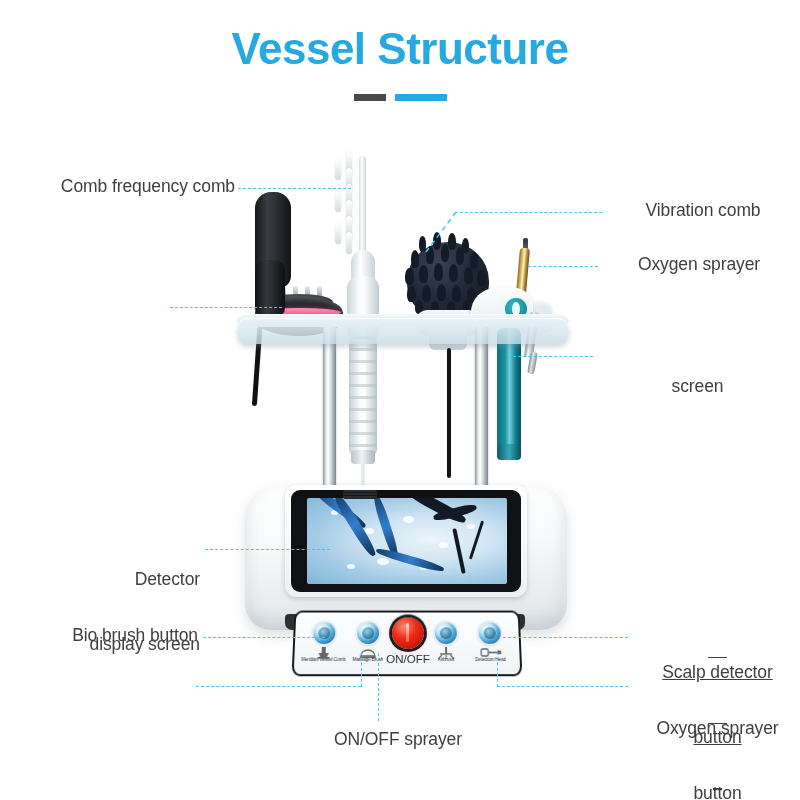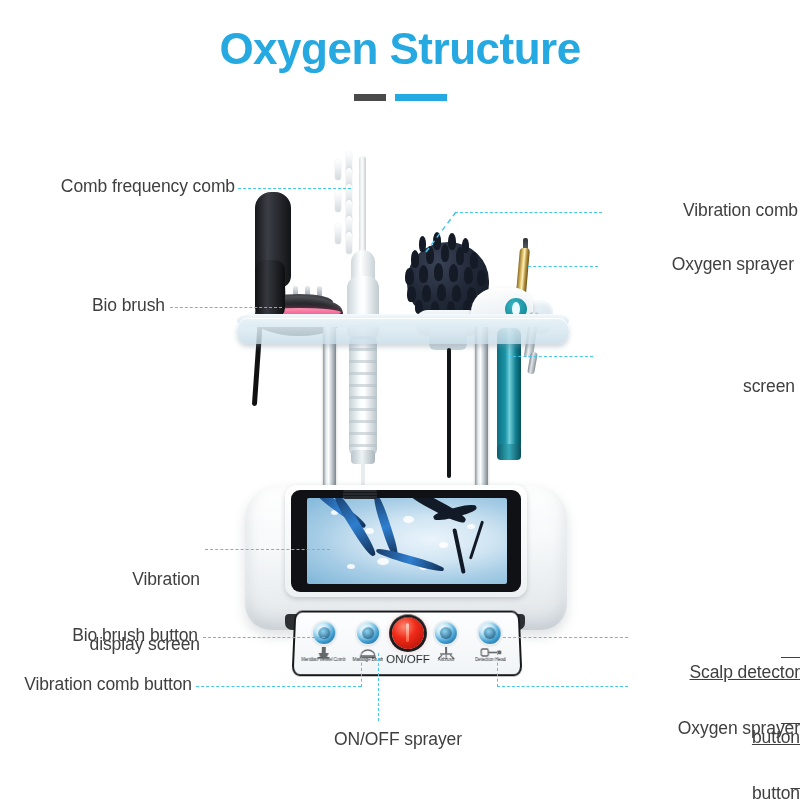--- a/index.html
+++ b/index.html
@@ -28,21 +28,21 @@
 
   
   .label{
     position:absolute;
     font-size:17.5px;
     color:#3f3f3f;
     line-height:1.25;
     white-space:pre;
     letter-spacing:-0.1px;
   }
-  .label.r{text-align:right;}
+  .label.r{text-align:center;}
   .label.l{text-align:right;}
 
   
   .lead{position:absolute;border-top:1.5px dashed #45c6ef;height:0;}
   .lead-v{position:absolute;border-left:1.5px dashed #45c6ef;width:0;}
   .diag{position:absolute;}
   .diag line{stroke:#45c6ef;stroke-width:1.5;stroke-dasharray:5 4;}
 
   
   #device{position:absolute;left:225px;top:140px;width:360px;height:560px;}
@@ -228,21 +228,21 @@
   .scalp-probe{position:absolute;left:56px;top:24px;width:9px;height:46px;border-radius:3px;
     background:linear-gradient(90deg,#8b949a,#eef2f4 40%,#9aa3a9);transform:rotate(8deg);}
   .scalp-probe2{position:absolute;left:58px;top:64px;width:7px;height:22px;border-radius:3px;
     background:linear-gradient(90deg,#7d868c,#dfe5e8 40%,#889196);transform:rotate(10deg);}
 </style>
 </head>
 <body>
 
 <div id="stage">
 
-  <div class="title">Oxygen Structure</div>
+  <div class="title">Vessel Structure</div>
   <div class="rule-wrap">
     <span class="rule-dark"></span><span class="rule-blue"></span>
   </div>
 
   <div id="device">
 
     <div class="bio">
       <div class="bio-pin" style="left:14px"></div>
       <div class="bio-pin" style="left:26px"></div>
       <div class="bio-pin" style="left:38px"></div>
@@ -436,30 +436,28 @@
 
   <div class="lead" style="left:508px;top:356px;width:85px;"></div>
 
   <div class="lead" style="left:503px;top:637px;width:125px;"></div>
 
   <div class="lead" style="left:497px;top:686px;width:131px;"></div>
   <div class="lead-v" style="left:497px;top:652px;height:35px;"></div>
 
   <div class="label l" style="left:20px;top:176px;width:215px;">Comb frequency comb</div>
 
-  <div class="label l" style="left:20px;top:295px;width:145px;">Bio brush</div>
 
   <div class="label l" style="left:20px;top:525px;width:180px;">
-    <div>Vibration</div>
+    <div>Detector</div>
     <div>display screen</div>
   </div>
 
   <div class="label l" style="left:20px;top:625px;width:178px;">Bio brush button</div>
 
-  <div class="label l" style="left:4px;top:674px;width:188px;">Vibration comb button</div>
 
   <div class="label r" style="left:608px;top:200px;width:190px;">Vibration comb</div>
 
   <div class="label r" style="left:604px;top:254px;width:190px;">Oxygen sprayer</div>
 
   <div class="label r" style="left:600px;top:332px;width:195px;">
     <div>screen</div>
   </div>
 
   <div class="label r" style="left:635px;top:618px;width:165px;text-decoration:underline;">

